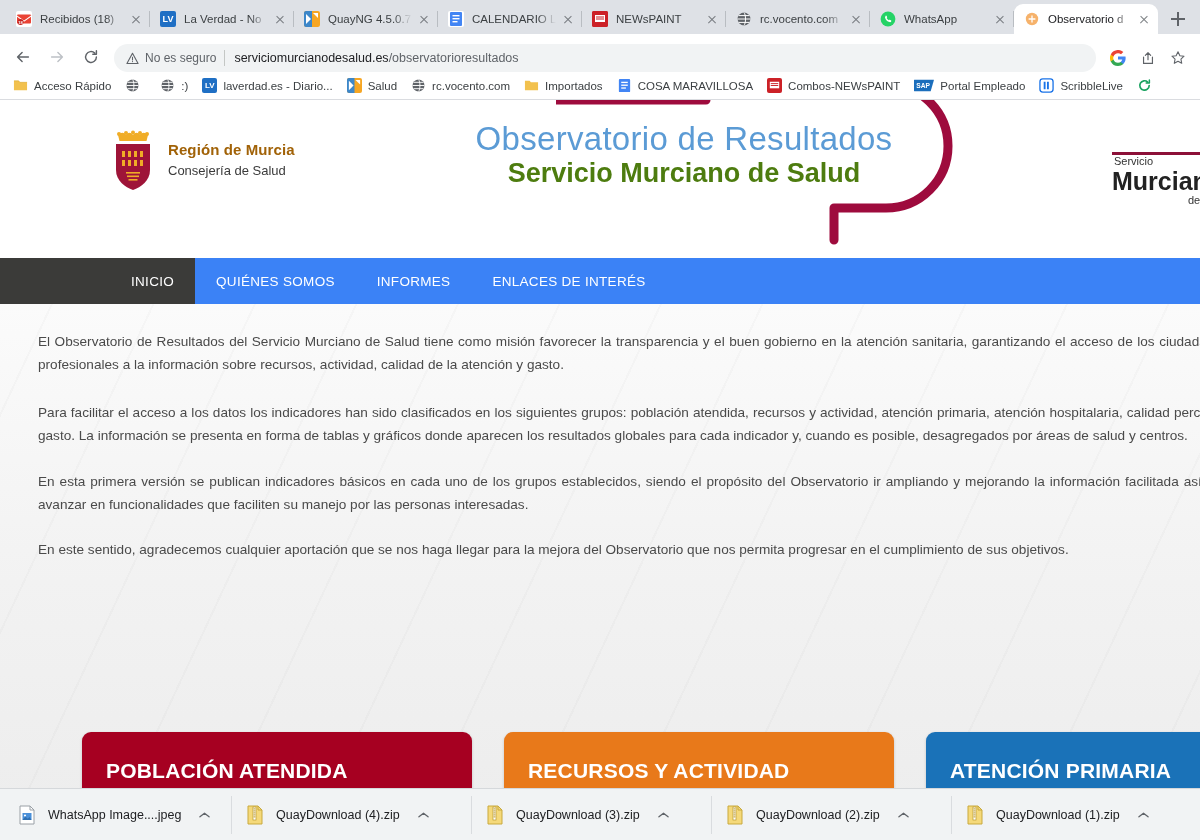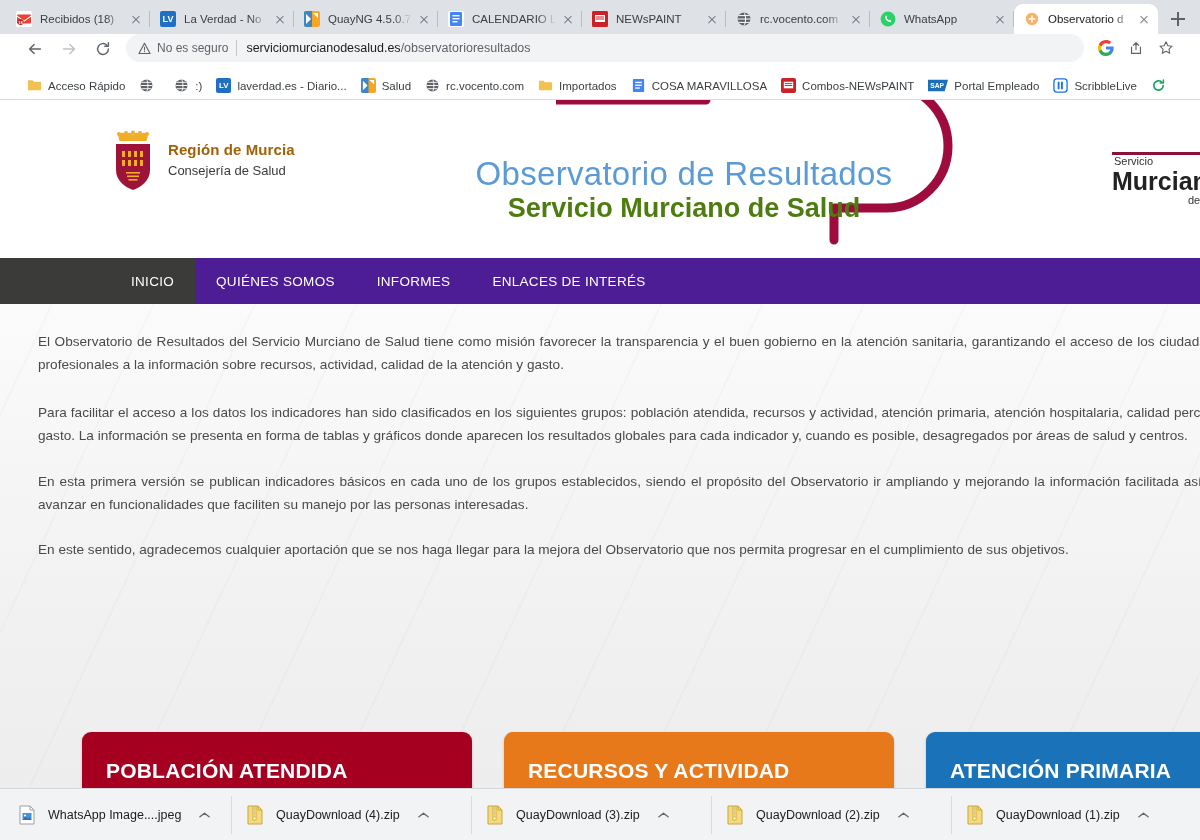--- a/index.html
+++ b/index.html
@@ -82,22 +82,22 @@
     content:""; position:absolute; background:#5f6368;
   }
   .newtab::before { left: 7px; top: 13.3px; width: 14px; height: 1.6px; }
   .newtab::after  { top: 7px; left: 13.2px; height: 14px; width: 1.6px; }
 
   
   .toolbar {
     height: 38px;
     background: #fff;
     display: flex;
-    align-items: flex-start;
-    padding: 0 20px;
+    align-items: flex-end;
+    padding: 0 8px;
   }
   .navbtn {
     width: 30px; height: 30px; flex: 0 0 30px;
     position: relative;
     margin-right: 4px;
     color: #5f6368;
     display: flex; align-items: center; justify-content: center;
     font-size: 17px;
   }
   .navbtn.disabled { color: #bdc1c6; }
@@ -124,21 +124,21 @@
     display:flex; align-items:center; justify-content:center;
     color:#5f6368; font-size:14px;
   }
 
   
   .bookmarks {
     height: 28px;
     background: #fff;
     display: flex;
     align-items: center;
-    padding: 0 20px;
+    padding: 0 6px;
     border-bottom: 1px solid #dadce0;
     overflow: hidden;
   }
   .bm {
     display: flex; align-items: center;
     padding: 3px 7px;
     font-size: 11.5px;
     color: #3c4043;
     white-space: nowrap;
     flex: 0 0 auto;
@@ -172,21 +172,21 @@
     position: absolute;
     left: 110px; top: 30px;
     display: flex; align-items: center;
   }
   .shield { width: 46px; height: 60px; flex:0 0 46px; margin-right: 12px;}
   .brand-txt { line-height: 1.25; }
   .brand-l1 { font-size: 15px; font-weight: bold; color: #a16207; letter-spacing:.1px;}
   .brand-l2 { font-size: 13px; color: #3b3b3b; margin-top: 13px; }
   .title-wrap {
     position: absolute;
-    left: 404px; top: 56px;
+    left: 404px; top: 21px;
     width: 560px;
   }
   .t1 {
     font-size: 33px;
     color: #5b9bd5;
     font-weight: 400;
     letter-spacing: .3px;
     line-height: 1.1;
     text-align: center;
   }
@@ -203,21 +203,21 @@
     width: 150px;
     text-align: left;
   }
   .sms-bar { height: 3px; background:#8c1038; width: 150px; margin-left: 24px; }
   .sms-l1 { font-size: 11px; color:#333; margin-left: 26px; line-height:1.2;}
   .sms-l2 { font-size: 25px; font-weight:bold; color:#222; margin-left:24px; line-height:1.05;}
   .sms-l3 { font-size: 11px; color:#333; margin-left: 100px; line-height:1.1;}
 
   .navbar {
     height: 46px;
-    background: #4c1d95;
+    background: #3b82f6;
     display: flex;
     align-items: stretch;
   }
   .nav-pad { width: 110px; flex: 0 0 110px; background:#3b3b39; }
   .nav-item {
     display: flex; align-items: center;
     padding: 0 21px;
     color: #fff;
     font-size: 13.5px;
     letter-spacing: .3px;

